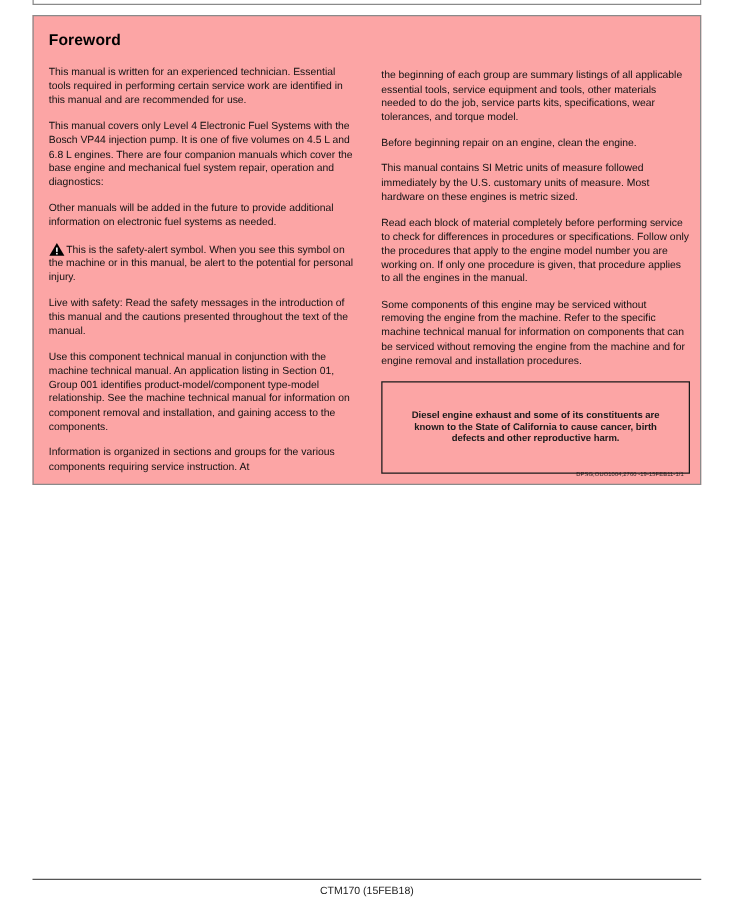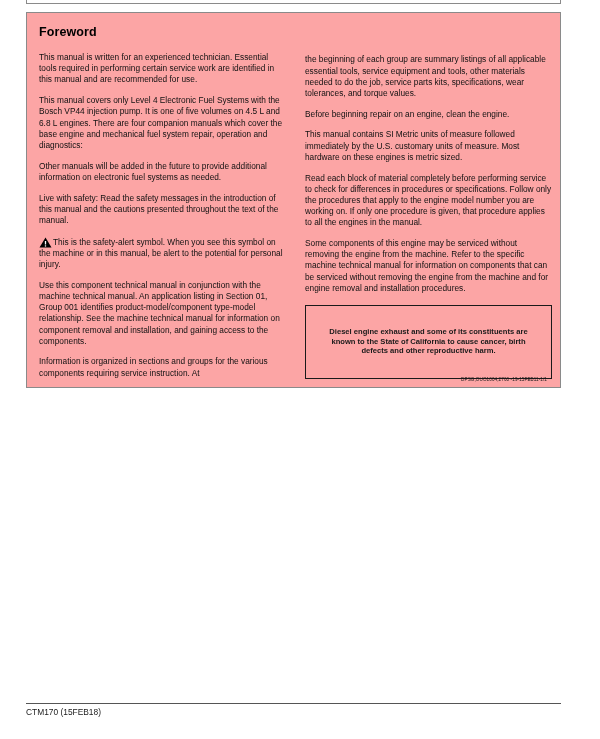--- a/index.html
+++ b/index.html
@@ -122,21 +122,21 @@
     bottom: 21px;
     width: 535px;
   }
   .footer-rule {
     border-top: 1px solid #555555;
     width: 100%;
     margin-bottom: 3px;
   }
   .footer-row {
     display: flex;
-    justify-content: flex-start;
+    justify-content: center;
     align-items: flex-start;
   }
   .footer-left {
     font-size: 8.4px;
     line-height: 11px;
     color: #1a1a1a;
   }
   .footer-right {
     text-align: right;
   }
@@ -168,34 +168,34 @@
 <div class="content-box">
 
   <h1 class="page-title">Foreword</h1>
 
   <div class="columns">
 
     <div class="col">
       <p class="para">This manual is written for an experienced technician. Essential tools required in performing certain service work are identified in this manual and are recommended for use.</p>
       <p class="para">This manual covers only Level 4 Electronic Fuel Systems with the Bosch VP44 injection pump.  It is one of five volumes on 4.5 L and 6.8 L engines.  There are four companion manuals which cover the base engine and mechanical fuel system repair, operation and diagnostics:</p>
       <p class="para">Other manuals will be added in the future to provide additional information on electronic fuel systems as needed.</p>
-      <p class="para">Live with safety:  Read the safety messages in the introduction of this manual and the cautions presented throughout the text of the manual.</p>
-
       <p class="para safety-para"><span class="alert-triangle"><svg width="13" height="11" viewBox="0 0 13 11" xmlns="http://www.w3.org/2000/svg">
               <polygon points="6.5,0.4 12.5,10.6 0.5,10.6" fill="#000000"></polygon>
               <rect x="5.85" y="4.0" width="1.3" height="3.5" fill="#ffffff"></rect>
               <rect x="5.85" y="8.3" width="1.3" height="1.3" fill="#ffffff"></rect>
             </svg></span><span>This is the safety-alert symbol.  When you see this symbol on the machine or in this manual, be alert to the potential for personal injury.</span></p>
 
+      <p class="para">Live with safety:  Read the safety messages in the introduction of this manual and the cautions presented throughout the text of the manual.</p>
+
       <p class="para">Use this component technical manual in conjunction with the machine technical manual.  An application listing in Section 01, Group 001 identifies product-model/component type-model relationship. See the machine technical manual for information on component removal and installation, and gaining access to the components.</p>
       <p class="para">Information is organized in sections and groups for the various components requiring service instruction.  At</p>
     </div>
 
     <div class="col">
-      <p class="para">the beginning of each group are summary listings of all applicable essential tools, service equipment and tools, other materials needed to do the job, service parts kits, specifications, wear tolerances, and torque values.</p>
+      <p class="para">the beginning of each group are summary listings of all applicable essential tools, service equipment and tools, other materials needed to do the job, service parts kits, specifications, wear tolerances, and torque model.</p>
       <p class="para">Before beginning repair on an engine, clean the engine.</p>
       <p class="para">This manual contains SI Metric units of measure followed immediately by the U.S. customary units of measure. Most hardware on these engines is metric sized.</p>
       <p class="para">Read each block of material completely before performing service to check for differences in procedures or specifications.  Follow only the procedures that apply to the engine model number you are working on.  If only one procedure is given, that procedure applies to all the engines in the manual.</p>
       <p class="para">Some components of this engine may be serviced without removing the engine from the machine.  Refer to the specific machine technical manual for information on components that can be serviced without removing the engine from the machine and for engine removal and installation procedures.</p>
 
       <div class="warning-box">
         <p class="warning-body">Diesel engine exhaust and some of its constituents are known to the State of California to cause cancer, birth defects and other reproductive harm.</p>
       </div>
     </div>
 

